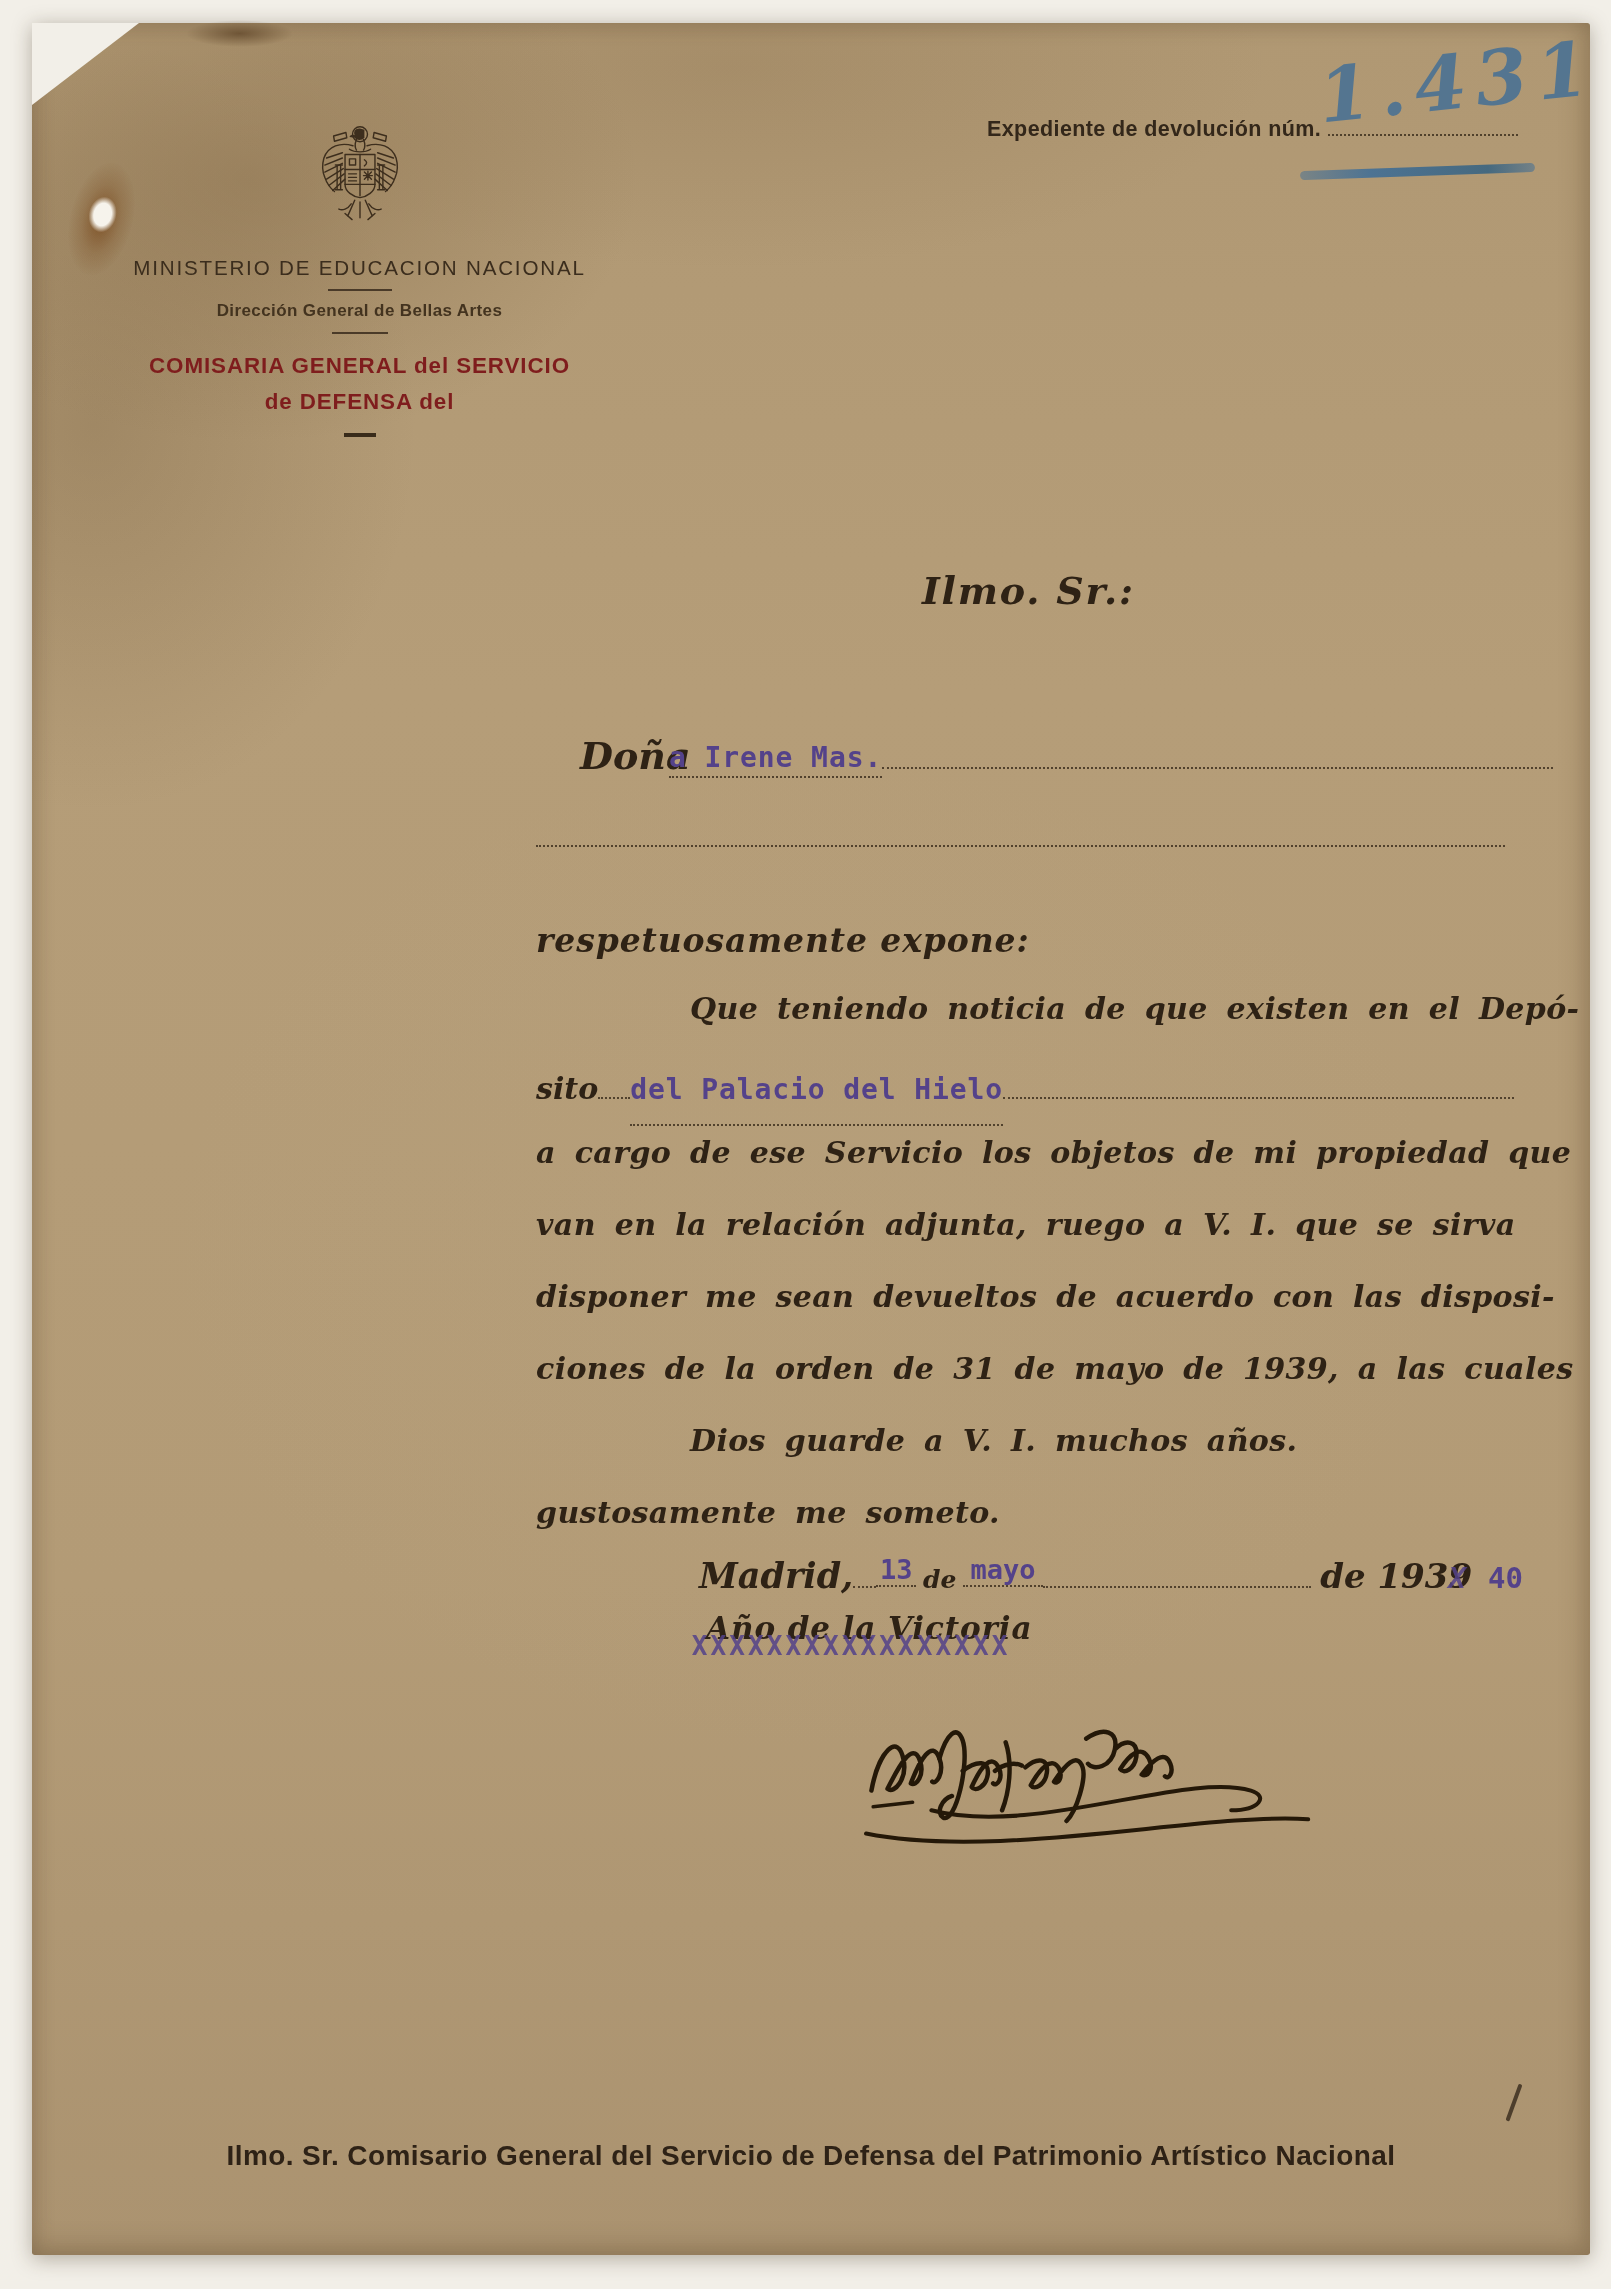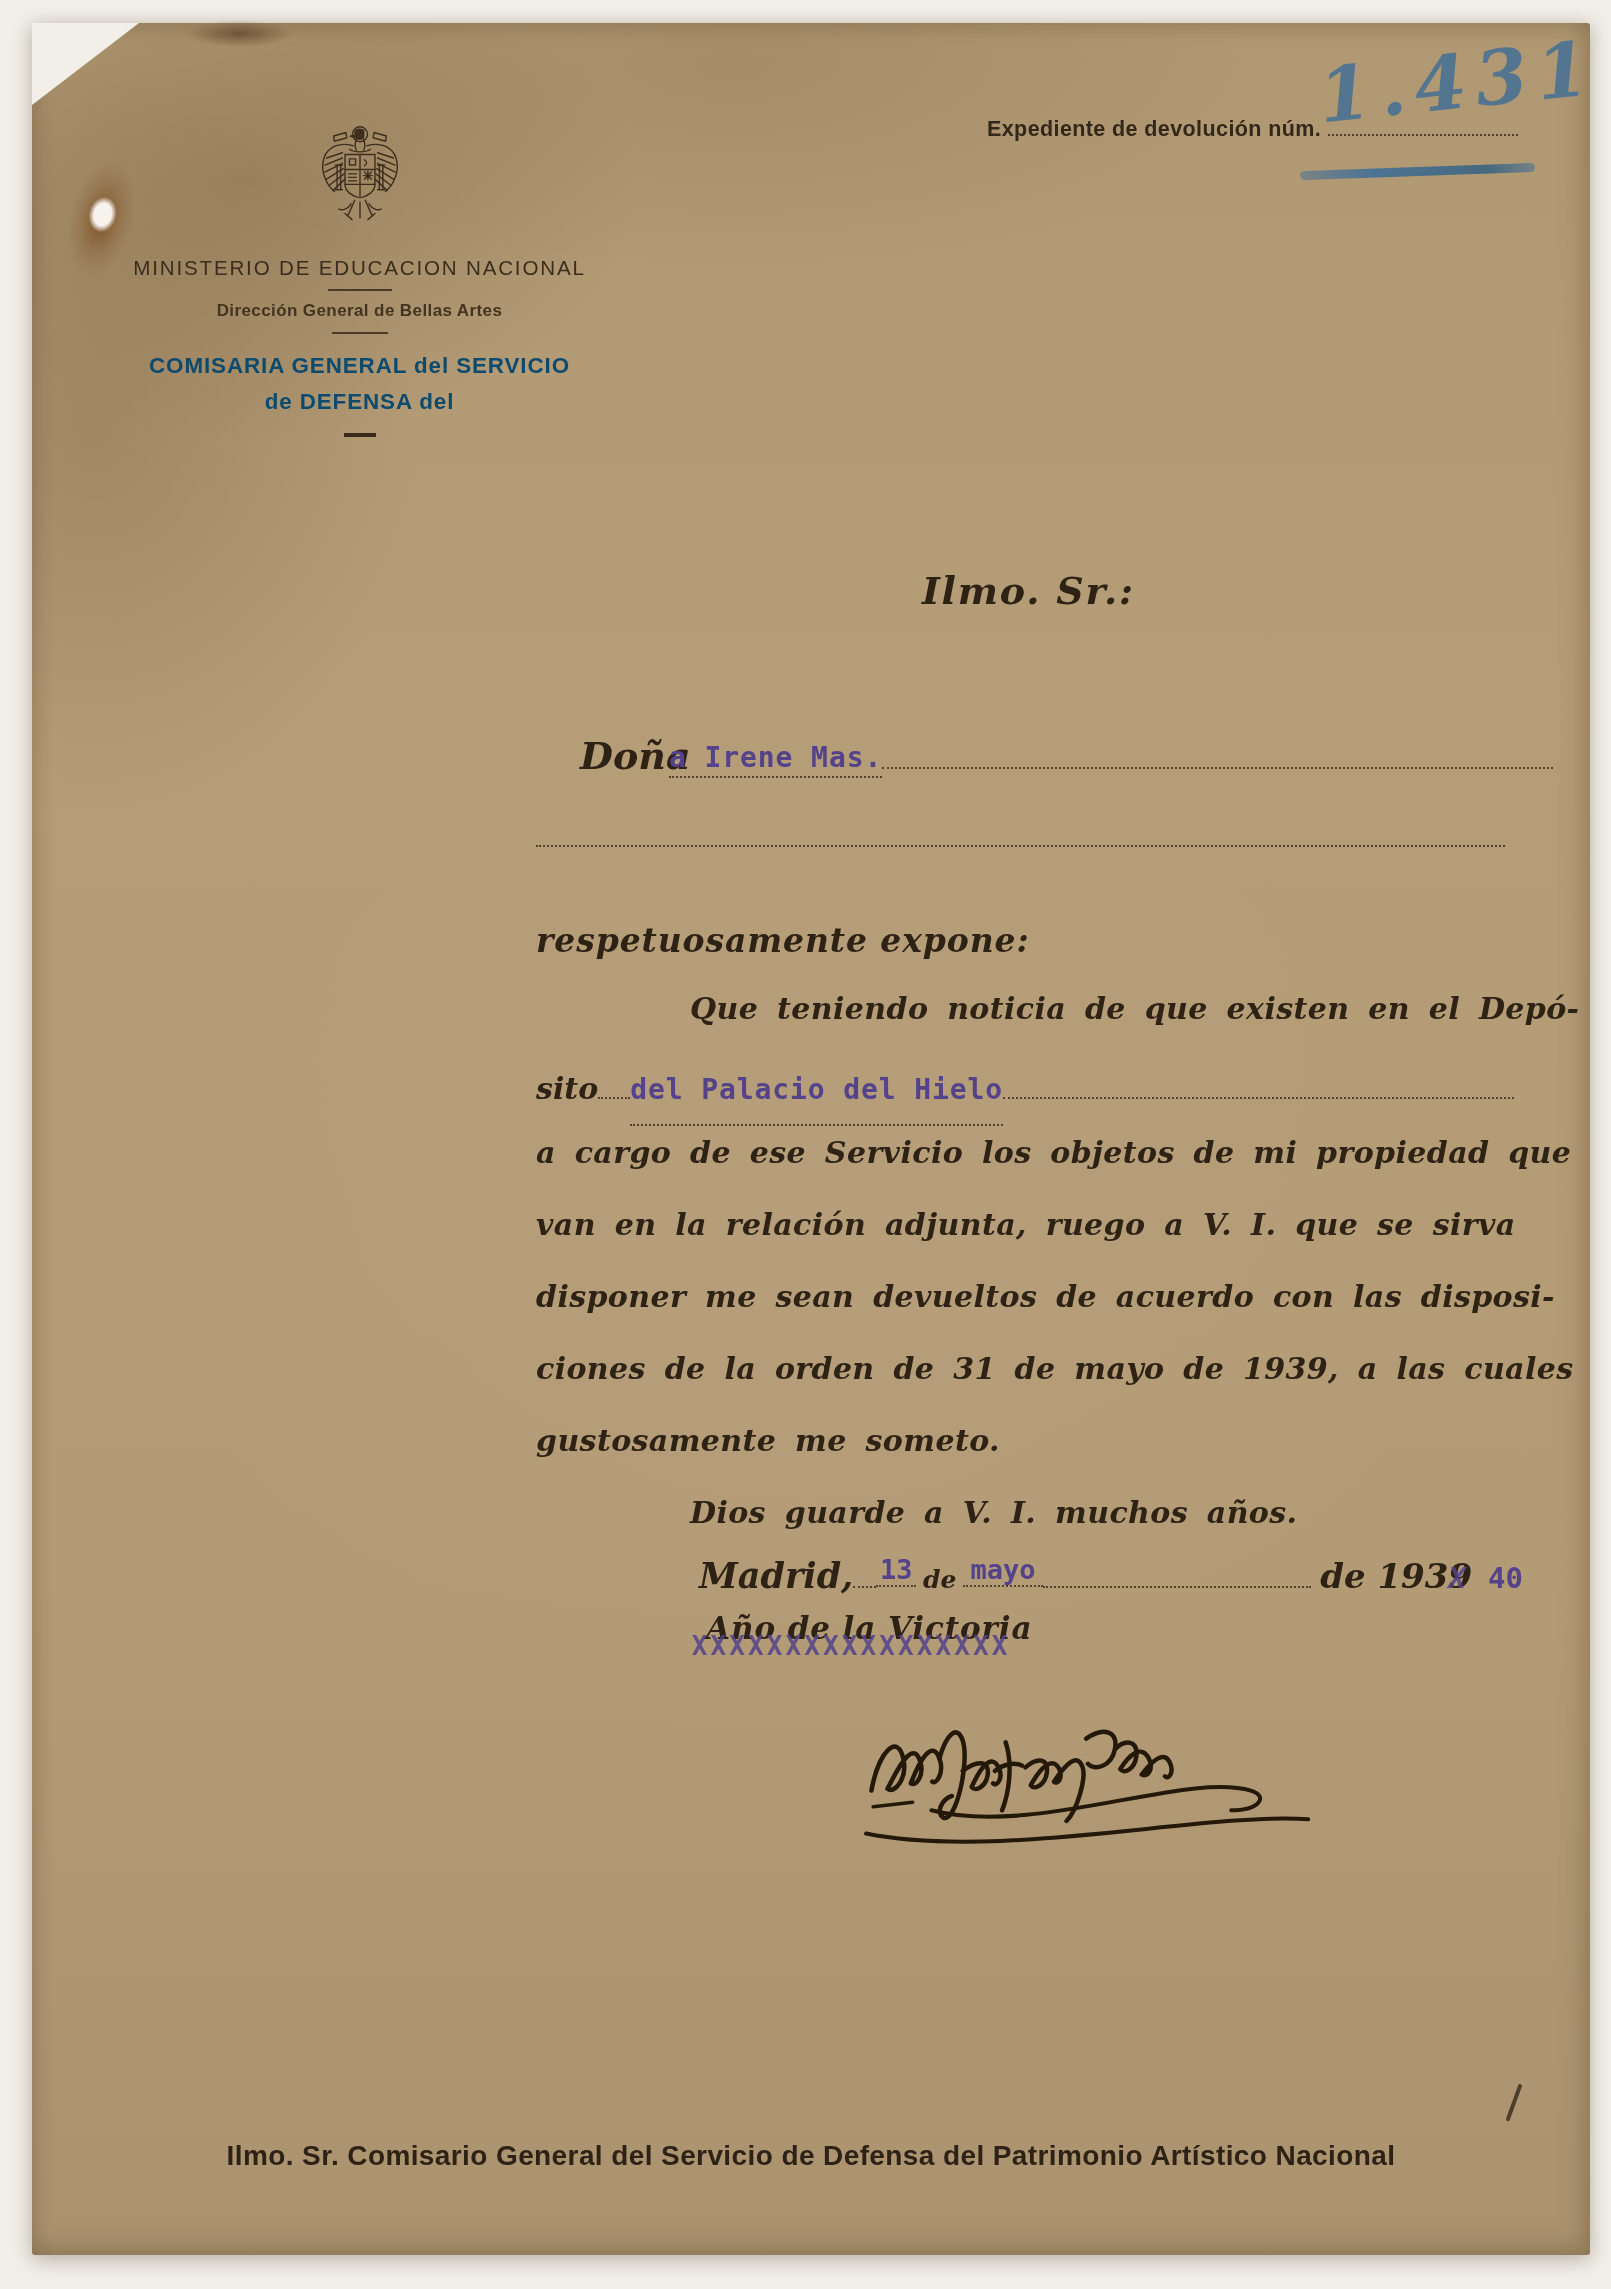--- a/index.html
+++ b/index.html
@@ -30,21 +30,21 @@
       radial-gradient(closest-side, rgba(121,74,30,.85), rgba(121,74,30,.25) 60%, rgba(121,74,30,0));
     border-radius:50%;}
 
   
   .letterhead{position:absolute;left:106px;top:122px;width:507px;text-align:center;color:#3a2c1c;}
   .emblem{display:block;margin:0 auto 25px auto;width:88px;height:109px;}
   .lh-ministry{font-size:20.6px;font-weight:normal;letter-spacing:1.8px;color:#3b2d1d;}
   .lh-rule{width:64px;height:1.8px;background:#4a3a28;margin:9px auto 10.7px auto;}
   .lh-direccion{font-size:17px;font-weight:bold;letter-spacing:0.4px;color:#43331f;}
   .lh-rule2{width:56px;height:1.8px;background:#4a3a28;margin:10.7px auto 14.3px auto;}
-  .lh-com{font-size:22.4px;font-weight:bold;letter-spacing:0.9px;line-height:36px;color:#0c4a6e;}
+  .lh-com{font-size:22.4px;font-weight:bold;letter-spacing:0.9px;line-height:36px;color:#7f1d1d;}
   .lh-dash{width:32px;height:4.5px;background:#392b1a;margin:12.5px auto 0 auto;}
 
   
   .expediente{position:absolute;left:987px;top:116px;display:flex;align-items:baseline;color:#33271a;}
   .exp-label{font-size:21.5px;font-weight:bold;letter-spacing:0.4px;}
   .exp-dots{width:190px;height:18px;border-bottom:2.7px dotted rgba(56,42,26,.8);margin-left:7.2px;}
   .crayon-number{position:absolute;left:1318px;top:38px;font-family:"DejaVu Serif",serif;
     font-style:italic;font-weight:bold;font-size:75px;letter-spacing:9px;color:#4d7393;
     transform:rotate(-6deg);opacity:.92;}
   .crayon-underline{position:absolute;left:1300px;top:167px;width:235px;height:9px;border-radius:5.4px;
@@ -173,22 +173,22 @@
     <div class="sito-line">
       <span class="sito-word script">sito</span>
       <span class="sito-gap"></span>
       <span class="sito-typed typed">del Palacio del Hielo</span>
       <span class="sito-fill"></span>
     </div>
     <div class="bline script">a cargo de ese Servicio los objetos de mi propiedad que</div>
     <div class="bline script">van en la relación adjunta, ruego a V. I. que se sirva</div>
     <div class="bline script">disponer me sean devueltos de acuerdo con las disposi-</div>
     <div class="bline script">ciones de la orden de 31 de mayo de 1939, a las cuales</div>
+    <div class="bline script indent">Dios guarde a V. I. muchos años.</div>
     <div class="bline script">gustosamente me someto.</div>
-    <div class="bline script indent">Dios guarde a V. I. muchos años.</div>
   </div>
 
   <div class="dateline">
     <span class="dl-city script">Madrid,</span>
     <span class="dl-dots-a"></span>
     <span class="dl-day typed">13</span>
     <span class="dl-de script">de</span>
     <span class="dl-month typed">mayo</span>
     <span class="dl-fill"></span>
     <span class="dl-year script">de 193</span>

